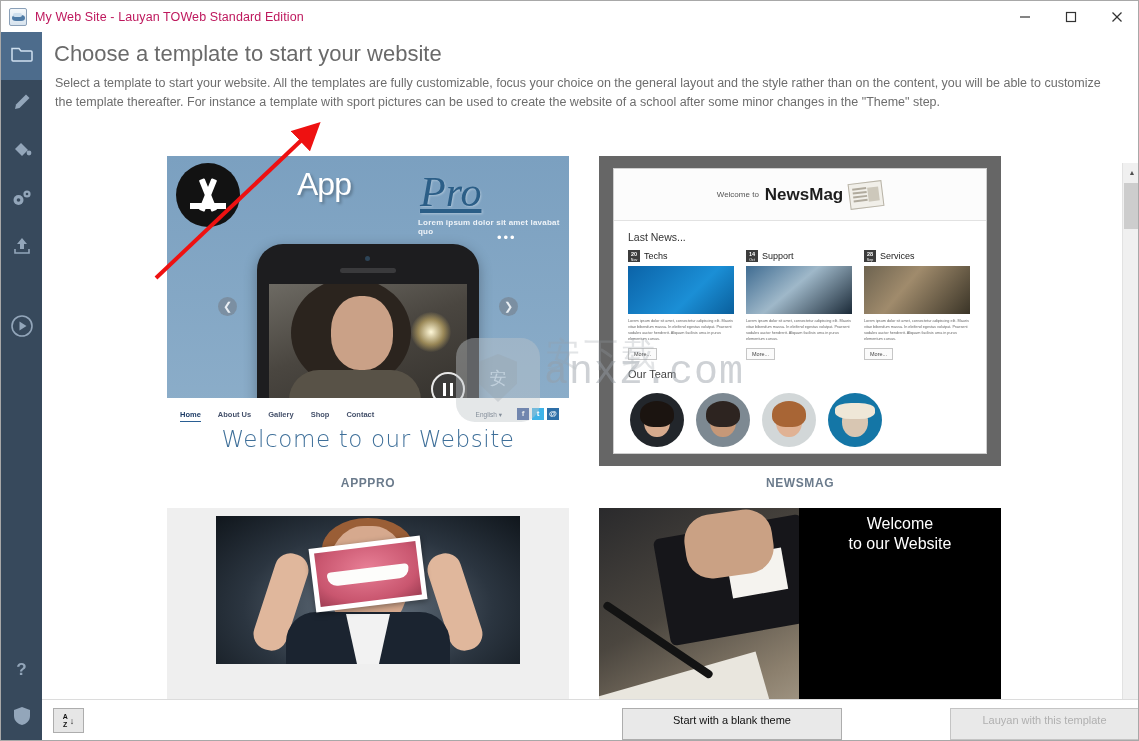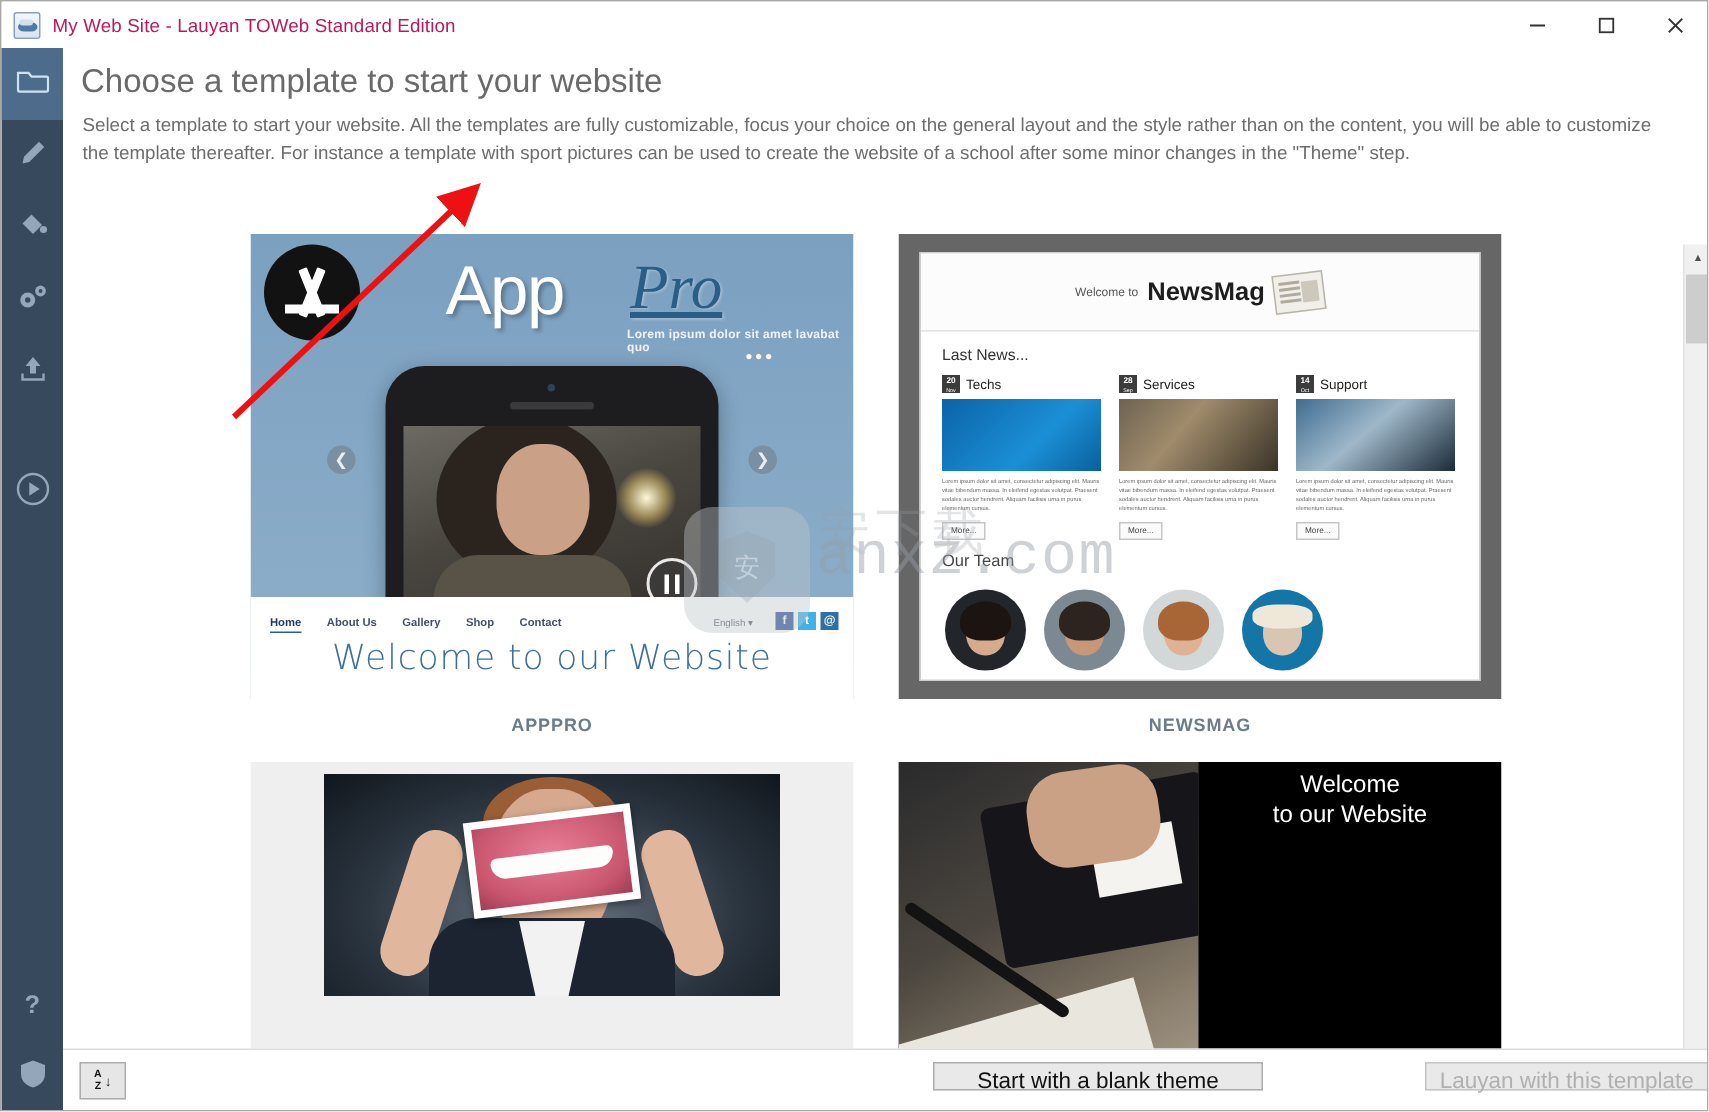--- a/index.html
+++ b/index.html
@@ -153,21 +153,21 @@
     border-radius: 1px;
   }
   .ap-badge .a1 { transform: rotate(22deg); }
   .ap-badge .a2 { transform: rotate(-22deg); }
   .ap-badge .bar {
     position: absolute; left: 14px; top: 40px;
     width: 36px; height: 6px; background: #fff;
   }
   .ap-title {
     position: absolute; left: 130px; top: 10px;
-    font-size: 46px; color: #ffffff; font-weight: normal;
+    font-size: 32px; color: #ffffff; font-weight: normal;
     text-shadow: 2px 2px 3px rgba(0,0,0,.28);
     letter-spacing: -1px;
   }
   .ap-title2 {
     position: absolute; left: 253px; top: 12px;
     font-size: 42px; color: #2b5e87; font-style: italic;
     font-family: "Liberation Serif", serif;
     text-decoration: underline;
     text-shadow: 1px 1px 2px rgba(255,255,255,.35);
   }
@@ -537,25 +537,25 @@
     background: #e6e6e6;
     display: flex; align-items: center; justify-content: center;
     gap: 2px;
   }
   .sortbtn .az {
     font-size: 7px; line-height: 7.5px; color: #111; font-weight: bold; text-align: center;
   }
   .sortbtn .dn { font-size: 9px; color: #111; }
   .btn {
     position: absolute; top: 8px;
-    height: 19px; line-height: 23px;
+    height: 32px; line-height: 23px;
     text-align: center;
     border: 1px solid #adadad;
     background: #e9e9e9;
-    font-size: 15px; color: #111;
+    font-size: 11px; color: #111;
   }
   .btn.blank { left: 580px; width: 220px; }
   .btn.tmpl {
     left: 908px; width: 189px;
     color: #b0b0b0; background: #e9e9e9; border-color: #c4c4c4;
   }
 </style>
 </head>
 <body>
 
@@ -722,38 +722,38 @@
                       </span>
                       <span class="nm-coltitle">Techs</span>
                     </div>
                     <div class="nm-img a"></div>
                     <div class="nm-txt">Lorem ipsum dolor sit amet, consectetur adipiscing elit. Mauris vitae bibendum massa. In eleifend egestas volutpat. Praesent sodales auctor hendrerit. Aliquam facilisis urna in purus elementum cursus.</div>
                     <span class="nm-more">More...</span>
                   </div>
                   <div class="nm-col">
                     <div class="nm-colhead">
                       <span class="nm-date">
+                        <b>14</b>
+                        <s>Oct</s>
+                      </span>
+                      <span class="nm-coltitle">Support</span>
+                    </div>
+                    <div class="nm-img b"></div>
+                    <div class="nm-txt">Lorem ipsum dolor sit amet, consectetur adipiscing elit. Mauris vitae bibendum massa. In eleifend egestas volutpat. Praesent sodales auctor hendrerit. Aliquam facilisis urna in purus elementum cursus.</div>
+                    <span class="nm-more">More...</span>
+                  </div>
+                  <div class="nm-col">
+                    <div class="nm-colhead">
+                      <span class="nm-date">
                         <b>28</b>
                         <s>Sep</s>
                       </span>
                       <span class="nm-coltitle">Services</span>
                     </div>
                     <div class="nm-img c"></div>
-                    <div class="nm-txt">Lorem ipsum dolor sit amet, consectetur adipiscing elit. Mauris vitae bibendum massa. In eleifend egestas volutpat. Praesent sodales auctor hendrerit. Aliquam facilisis urna in purus elementum cursus.</div>
-                    <span class="nm-more">More...</span>
-                  </div>
-                  <div class="nm-col">
-                    <div class="nm-colhead">
-                      <span class="nm-date">
-                        <b>14</b>
-                        <s>Oct</s>
-                      </span>
-                      <span class="nm-coltitle">Support</span>
-                    </div>
-                    <div class="nm-img b"></div>
                     <div class="nm-txt">Lorem ipsum dolor sit amet, consectetur adipiscing elit. Mauris vitae bibendum massa. In eleifend egestas volutpat. Praesent sodales auctor hendrerit. Aliquam facilisis urna in purus elementum cursus.</div>
                     <span class="nm-more">More...</span>
                   </div>
                 </div>
                 <div class="nm-team">Our Team</div>
                 <div class="nm-avatars">
                   <span class="nm-av a1">
                       <i class="h"></i>
                       <i class="hair"></i>
                     </span>

